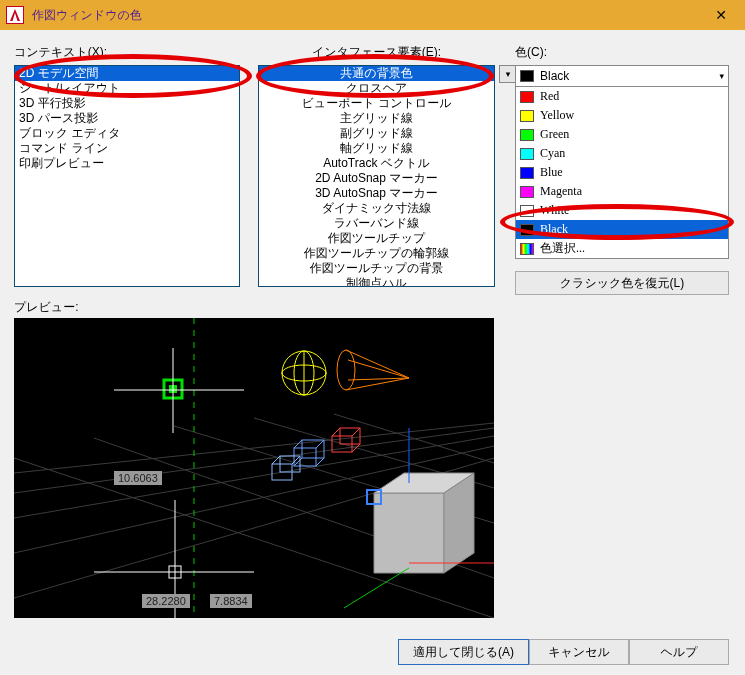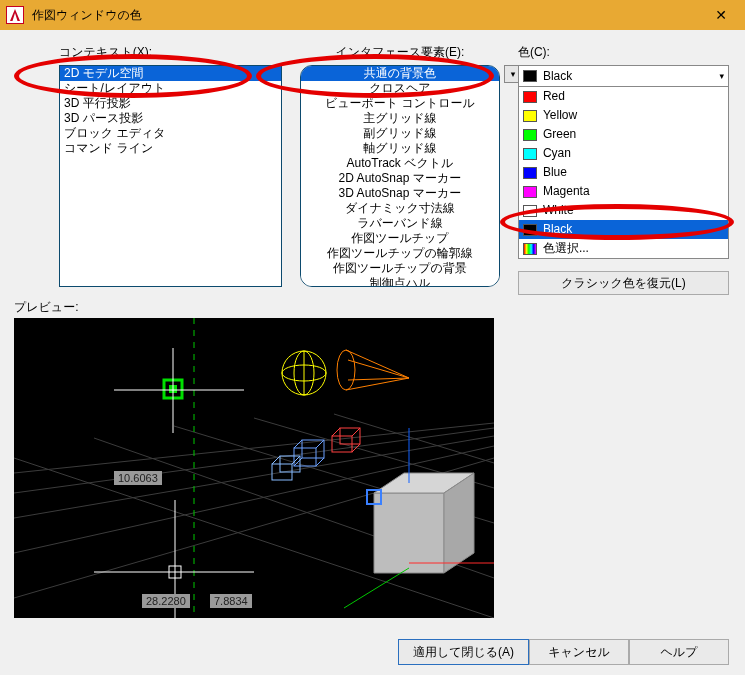--- a/index.html
+++ b/index.html
@@ -20,21 +20,21 @@
   padding: 0 4px 0 6px;
 }
 .titlebar .app-icon {
   width: 18px; height: 18px;
   background: #fff;
   border: 1px solid #c40022;
   display: flex; align-items: center; justify-content: center;
   margin-right: 8px;
 }
 .titlebar .app-icon svg { width: 14px; height: 14px; }
-.titlebar .title { flex: 1; color: #000000; font-size: 12px; }
+.titlebar .title { flex: 1; color: #4c1d95; font-size: 12px; }
 .titlebar .close {
   width: 40px; height: 28px;
   display: flex; align-items: center; justify-content: center;
   font-size: 14px; font-weight: 400;
   cursor: default;
 }
 .content {
   padding: 14px 16px 12px 14px;
 }
 .cols {
@@ -52,22 +52,22 @@
 .listbox .item {
   padding: 0 4px;
   line-height: 15px;
   white-space: nowrap;
   cursor: default;
 }
 .listbox .item.selected {
   background: #0a64d8;
   color: #fff;
 }
-.col1 { width: 226px; margin-left: 45px; }
-.col2 { width: 200px; border-radius: 12px; }
+.col1 { width: 226px; }
+.col2 { width: 237px; }
 .col2-wrap { position: relative; }
 .col2-wrap .chev {
   position: absolute;
   right: -22px;
   top: 0;
   width: 18px; height: 18px;
   border: 1px solid #888;
   background: #e6e6e6;
   display: flex; align-items: center; justify-content: center;
   font-size: 9px;
@@ -82,20 +82,21 @@
   padding: 0 4px;
   position: relative;
 }
 .combo .sw { width: 14px; height: 12px; border: 1px solid #555; background: #000; margin-right: 6px; }
 .combo .arrow { position: absolute; right: 4px; font-size: 9px; }
 .dropdown {
   border: 1px solid #888;
   border-top: none;
   background: #fff;
   width: 100%;
+  font-family: Liberation Serif, serif;
 }
 .dropdown .opt {
   display: flex; align-items: center;
   padding: 1px 4px;
   line-height: 17px;
   cursor: default;
 }
 .dropdown .opt.selected {
   background: #0a64d8;
   color: #fff;
@@ -172,20 +173,21 @@
   <div class="cols">
     <div class="col1">
       <span class="col-label">コンテキスト(X):</span>
       <div class="listbox" id="context-list">
           <div class="item selected">2D モデル空間</div>
           <div class="item">シート/レイアウト</div>
           <div class="item">3D 平行投影</div>
           <div class="item">3D パース投影</div>
           <div class="item">ブロック エディタ</div>
           <div class="item">コマンド ライン</div>
+          <div class="item">印刷プレビュー</div>
         </div>
     </div>
     <div style="flex:0 0 auto;text-align:center;">
       <span class="col-label">インタフェース要素(E):</span>
       <div class="col2-wrap">
         <div class="listbox col2" id="interface-list">
             <div class="item selected">共通の背景色</div>
             <div class="item">クロスヘア</div>
             <div class="item">ビューポート コントロール</div>
             <div class="item">主グリッド線</div>

